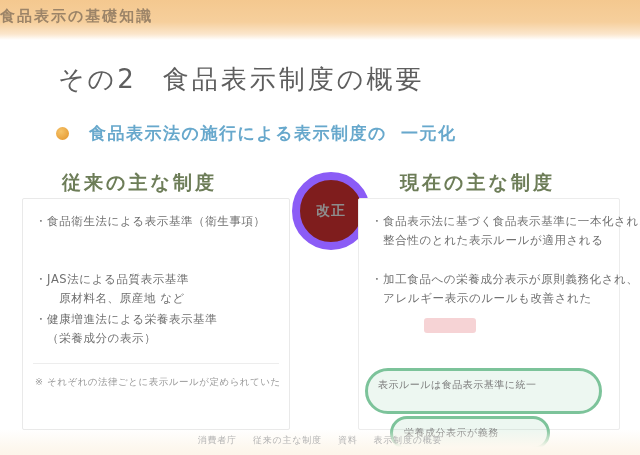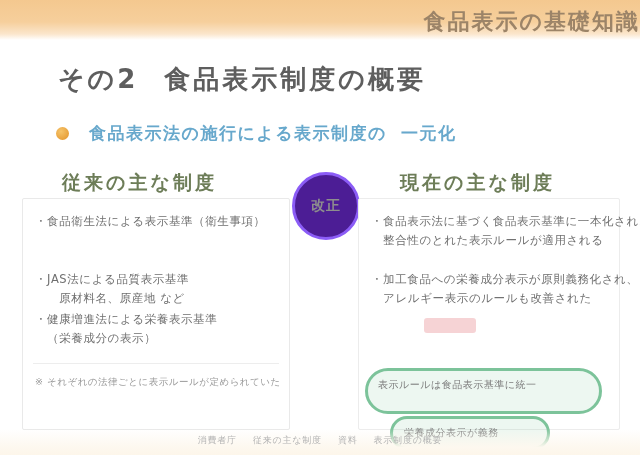--- a/index.html
+++ b/index.html
@@ -11,30 +11,30 @@
     -webkit-font-smoothing:antialiased;
   }
 
   
   .banner{
     position:absolute;left:0;top:0;width:640px;height:40px;
     background:linear-gradient(180deg,#f4c88f 0%,#f6cf9c 55%,#fbe6cc 85%,#ffffff 100%);
   }
   .banner-title{
     position:absolute;left:0;top:7px;width:640px;
-    text-align:right;
-    font-size:22px;font-weight:700;letter-spacing:2px;
+    text-align:left;
+    font-size:15px;font-weight:700;letter-spacing:2px;
     color:#9c8468;
     white-space:nowrap;
   }
 
   
   .main-heading{
     position:absolute;left:58px;top:62px;
-    font-size:26px;font-weight:700;letter-spacing:3px;
+    font-size:26px;font-weight:400;letter-spacing:3px;
     color:#5e5e5e;white-space:nowrap;
   }
   .main-heading .sep{display:inline-block;width:26px;}
 
   
   .sub-row{
     position:absolute;left:56px;top:122px;
     display:flex;align-items:center;gap:20px;white-space:nowrap;
   }
   .bullet-dot{
@@ -54,22 +54,22 @@
     font-size:19px;font-weight:700;letter-spacing:3px;
     color:#6d7d58;white-space:nowrap;
   }
   .col-heading.left{left:62px;}
   .col-heading.right{left:400px;}
 
   
   .badge{
     position:absolute;left:292px;top:172px;
     width:62px;height:62px;border-radius:50%;
-    border:3px solid #8b5cf6;
-    background:#4c1d95;
+    border:8px solid #8b5cf6;
+    background:#7f1d1d;
     display:flex;align-items:center;justify-content:center;
     box-shadow:0 0 0 2px rgba(255,255,255,.9);
   }
   .badge-label{
     font-size:14px;font-weight:700;color:#8d8d8d;letter-spacing:1px;
   }
 
   
   .panel{
     position:absolute;top:198px;

